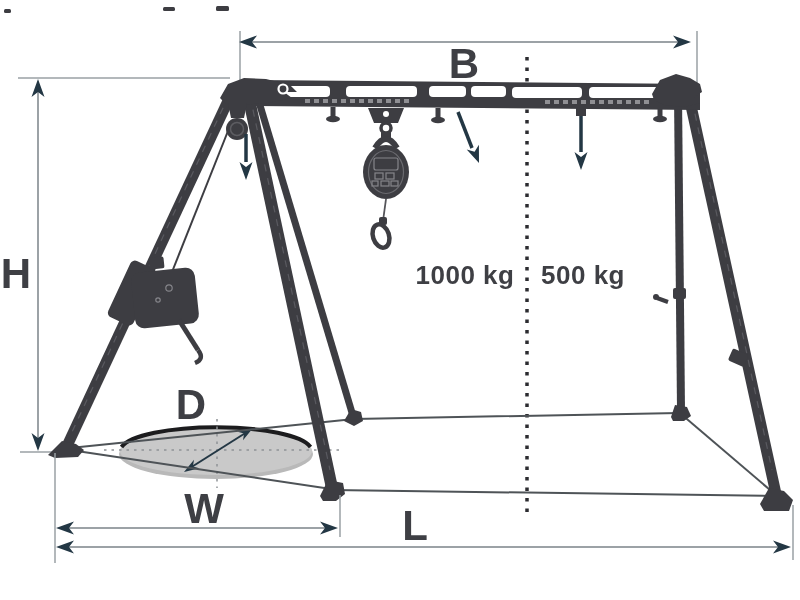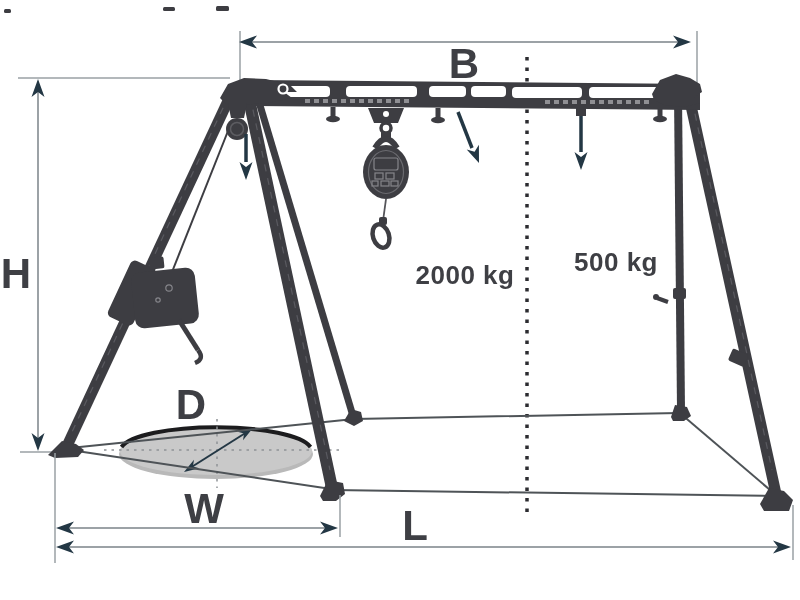--- a/index.html
+++ b/index.html
@@ -189,16 +189,16 @@
       <polygon class="ah" points="56,547 74,540.5 69,547 74,553.5"></polygon>
       <polygon class="ah" points="791,547 773,540.5 778,547 773,553.5"></polygon>
     </g>
   </svg>
 
   <div class="dim-label big" style="left:464px;top:64px;">B</div>
   <div class="dim-label big" style="left:16px;top:274px;">H</div>
   <div class="dim-label big" style="left:191px;top:405px;">D</div>
   <div class="dim-label big" style="left:204px;top:509px;">W</div>
   <div class="dim-label big" style="left:415px;top:526px;">L</div>
-  <div class="dim-label kg" style="left:465px;top:275px;">2000 kg</div>
-  <div class="dim-label kg" style="left:583px;top:262px;margin-left:33px;">500 kg</div>
+  <div class="dim-label kg" style="left:465px;top:275px;">1000 kg</div>
+  <div class="dim-label kg" style="left:583px;top:275px;">500 kg</div>
 
 </div>
 
 </body></html>

